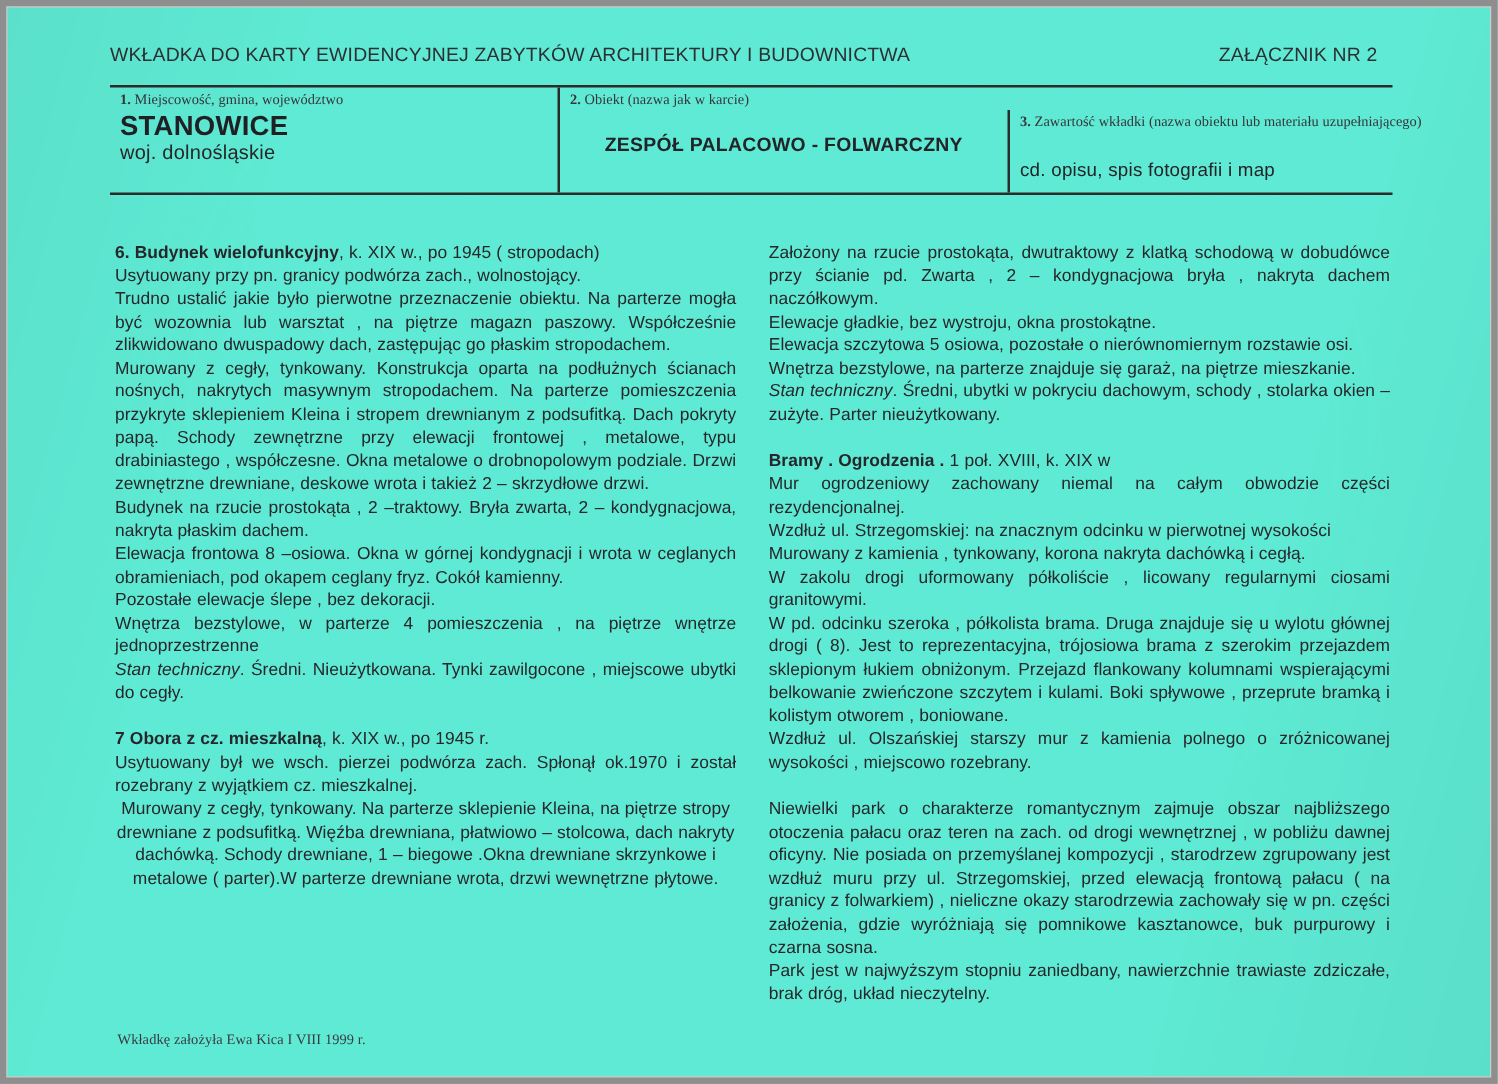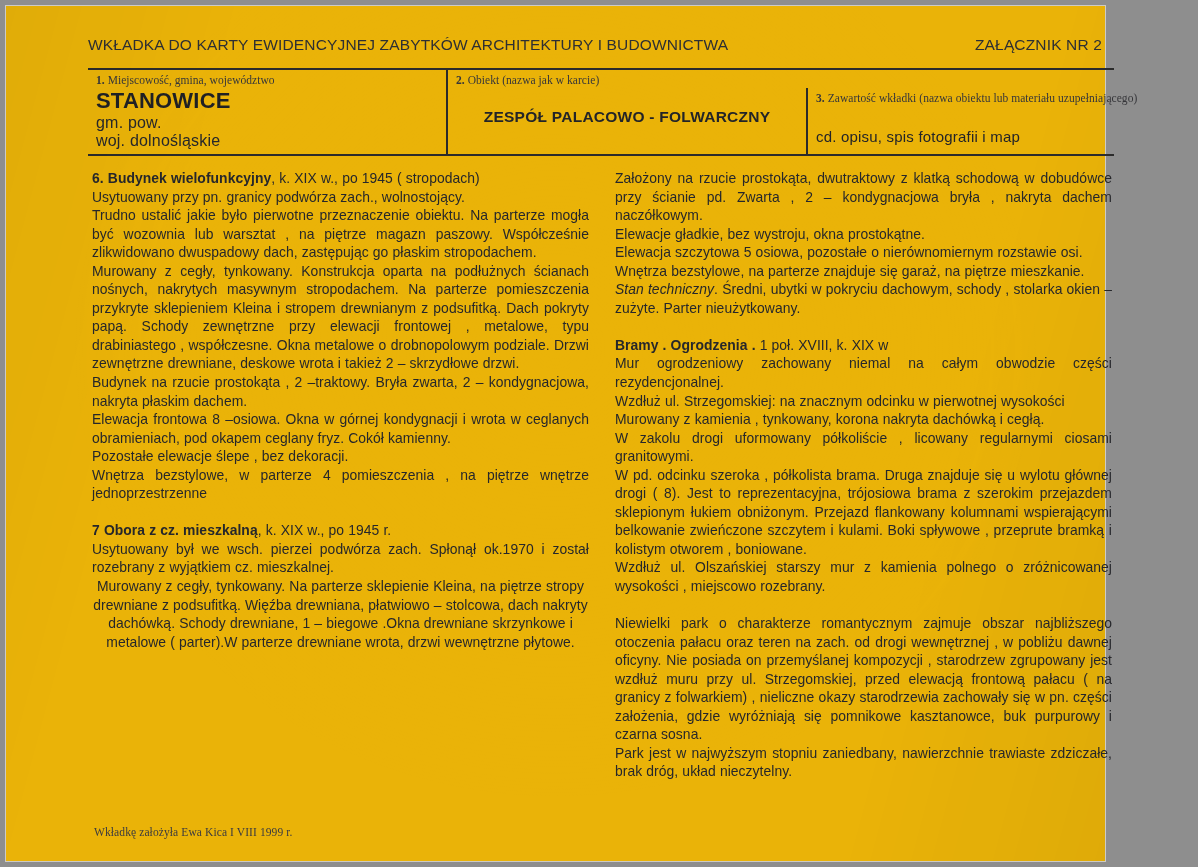--- a/index.html
+++ b/index.html
@@ -12,23 +12,23 @@
     width: 1198px;
     height: 867px;
     overflow: hidden;
     font-family: "Liberation Sans", sans-serif;
   }
 
   .page {
     position: absolute;
     left: 6px;
     top: 6px;
-    width: 1099px;
+    width: 1186px;
     height: 855px;
-    background: #eab308;
+    background: #5eead4;
     box-shadow: 0 0 0 1px #cdcbc6;
   }
 
   
   .page::after {
     content: "";
     position: absolute;
     inset: 0;
     pointer-events: none;
     background:
@@ -131,20 +131,21 @@
     position: absolute;
     left: 86px;
     top: 163px;
     width: 1028px;
     display: flex;
     gap: 26px;
   }
   .col {
     width: 497px;
     color: #26272b;
+    margin-top: 23px;
   }
   .col p {
     margin: 0;
     font-size: 13.9px;
     line-height: 18.55px;
     letter-spacing: .05px;
     text-align: justify;
     text-justify: inter-word;
     word-spacing: .2px;
     -webkit-hyphens: none;
@@ -175,21 +176,20 @@
     <div class="title-row">
       <div class="doc-title">WKŁADKA DO KARTY EWIDENCYJNEJ ZABYTKÓW ARCHITEKTURY I BUDOWNICTWA</div>
       <div class="annex">ZAŁĄCZNIK NR 2</div>
     </div>
 
     <div class="hdr-table">
 
       <div class="hdr-cell cell-1">
         <div class="cell-caption"><b>1.</b><span> Miejscowość, gmina, województwo</span></div>
         <div class="line-strong">STANOWICE</div>
-        <div class="line">gm. pow.</div>
         <div class="line">woj. dolnośląskie</div>
       </div>
 
       <div class="hdr-cell cell-2">
         <div class="cell-caption"><b>2.</b><span> Obiekt (nazwa jak w karcie)</span></div>
         <div class="obj-name">ZESPÓŁ PALACOWO - FOLWARCZNY</div>
       </div>
 
       <div class="hdr-cell cell-3">
         <div class="cell-caption"><b>3.</b><span> Zawartość wkładki (nazwa obiektu lub materiału uzupełniającego)</span></div>
@@ -202,20 +202,21 @@
 
       <div class="col">
         <p><b>6. Budynek wielofunkcyjny</b><span>, k. XIX w., po 1945 ( stropodach)</span></p>
         <p>Usytuowany  przy pn. granicy podwórza zach., wolnostojący.</p>
         <p>Trudno ustalić jakie było pierwotne przeznaczenie obiektu. Na parterze mogła być wozownia lub warsztat , na piętrze magazn paszowy. Współcześnie zlikwidowano dwuspadowy dach, zastępując go płaskim stropodachem.</p>
         <p>Murowany z cegły, tynkowany. Konstrukcja oparta na podłużnych ścianach nośnych, nakrytych masywnym stropodachem. Na parterze pomieszczenia przykryte sklepieniem Kleina i stropem drewnianym z podsufitką. Dach pokryty papą. Schody zewnętrzne przy elewacji frontowej , metalowe, typu drabiniastego , współczesne. Okna metalowe o drobnopolowym podziale. Drzwi zewnętrzne drewniane, deskowe wrota i takież 2 – skrzydłowe drzwi.</p>
         <p>Budynek na rzucie prostokąta , 2 –traktowy. Bryła zwarta, 2 – kondygnacjowa, nakryta płaskim dachem.</p>
         <p>Elewacja frontowa 8 –osiowa. Okna w górnej kondygnacji i wrota w ceglanych obramieniach, pod okapem  ceglany fryz. Cokół kamienny.</p>
         <p>Pozostałe elewacje ślepe , bez dekoracji.</p>
         <p>Wnętrza bezstylowe, w parterze  4 pomieszczenia , na piętrze wnętrze jednoprzestrzenne</p>
+        <p><i>Stan techniczny</i><span>. Średni.   Nieużytkowana. Tynki zawilgocone , miejscowe ubytki do cegły.</span></p>
         <div class="gap"></div>
         <p><b>7 Obora z cz. mieszkalną</b><span>, k. XIX w., po 1945 r.</span></p>
         <p>Usytuowany był  we wsch. pierzei podwórza zach. Spłonął ok.1970 i został rozebrany z wyjątkiem cz. mieszkalnej.</p>
         <p class="last-left">Murowany z cegły, tynkowany. Na parterze sklepienie Kleina, na piętrze stropy drewniane z podsufitką. Więźba drewniana, płatwiowo – stolcowa, dach nakryty dachówką. Schody drewniane, 1 – biegowe .Okna drewniane skrzynkowe i metalowe ( parter).W parterze drewniane wrota, drzwi wewnętrzne płytowe.</p>
       </div>
 
       <div class="col">
         <p>Założony na rzucie prostokąta, dwutraktowy z klatką schodową w dobudówce  przy ścianie  pd. Zwarta , 2 – kondygnacjowa bryła , nakryta dachem naczółkowym.</p>
         <p>Elewacje gładkie, bez wystroju, okna prostokątne.</p>
         <p>Elewacja szczytowa  5 osiowa, pozostałe o nierównomiernym rozstawie osi.</p>

